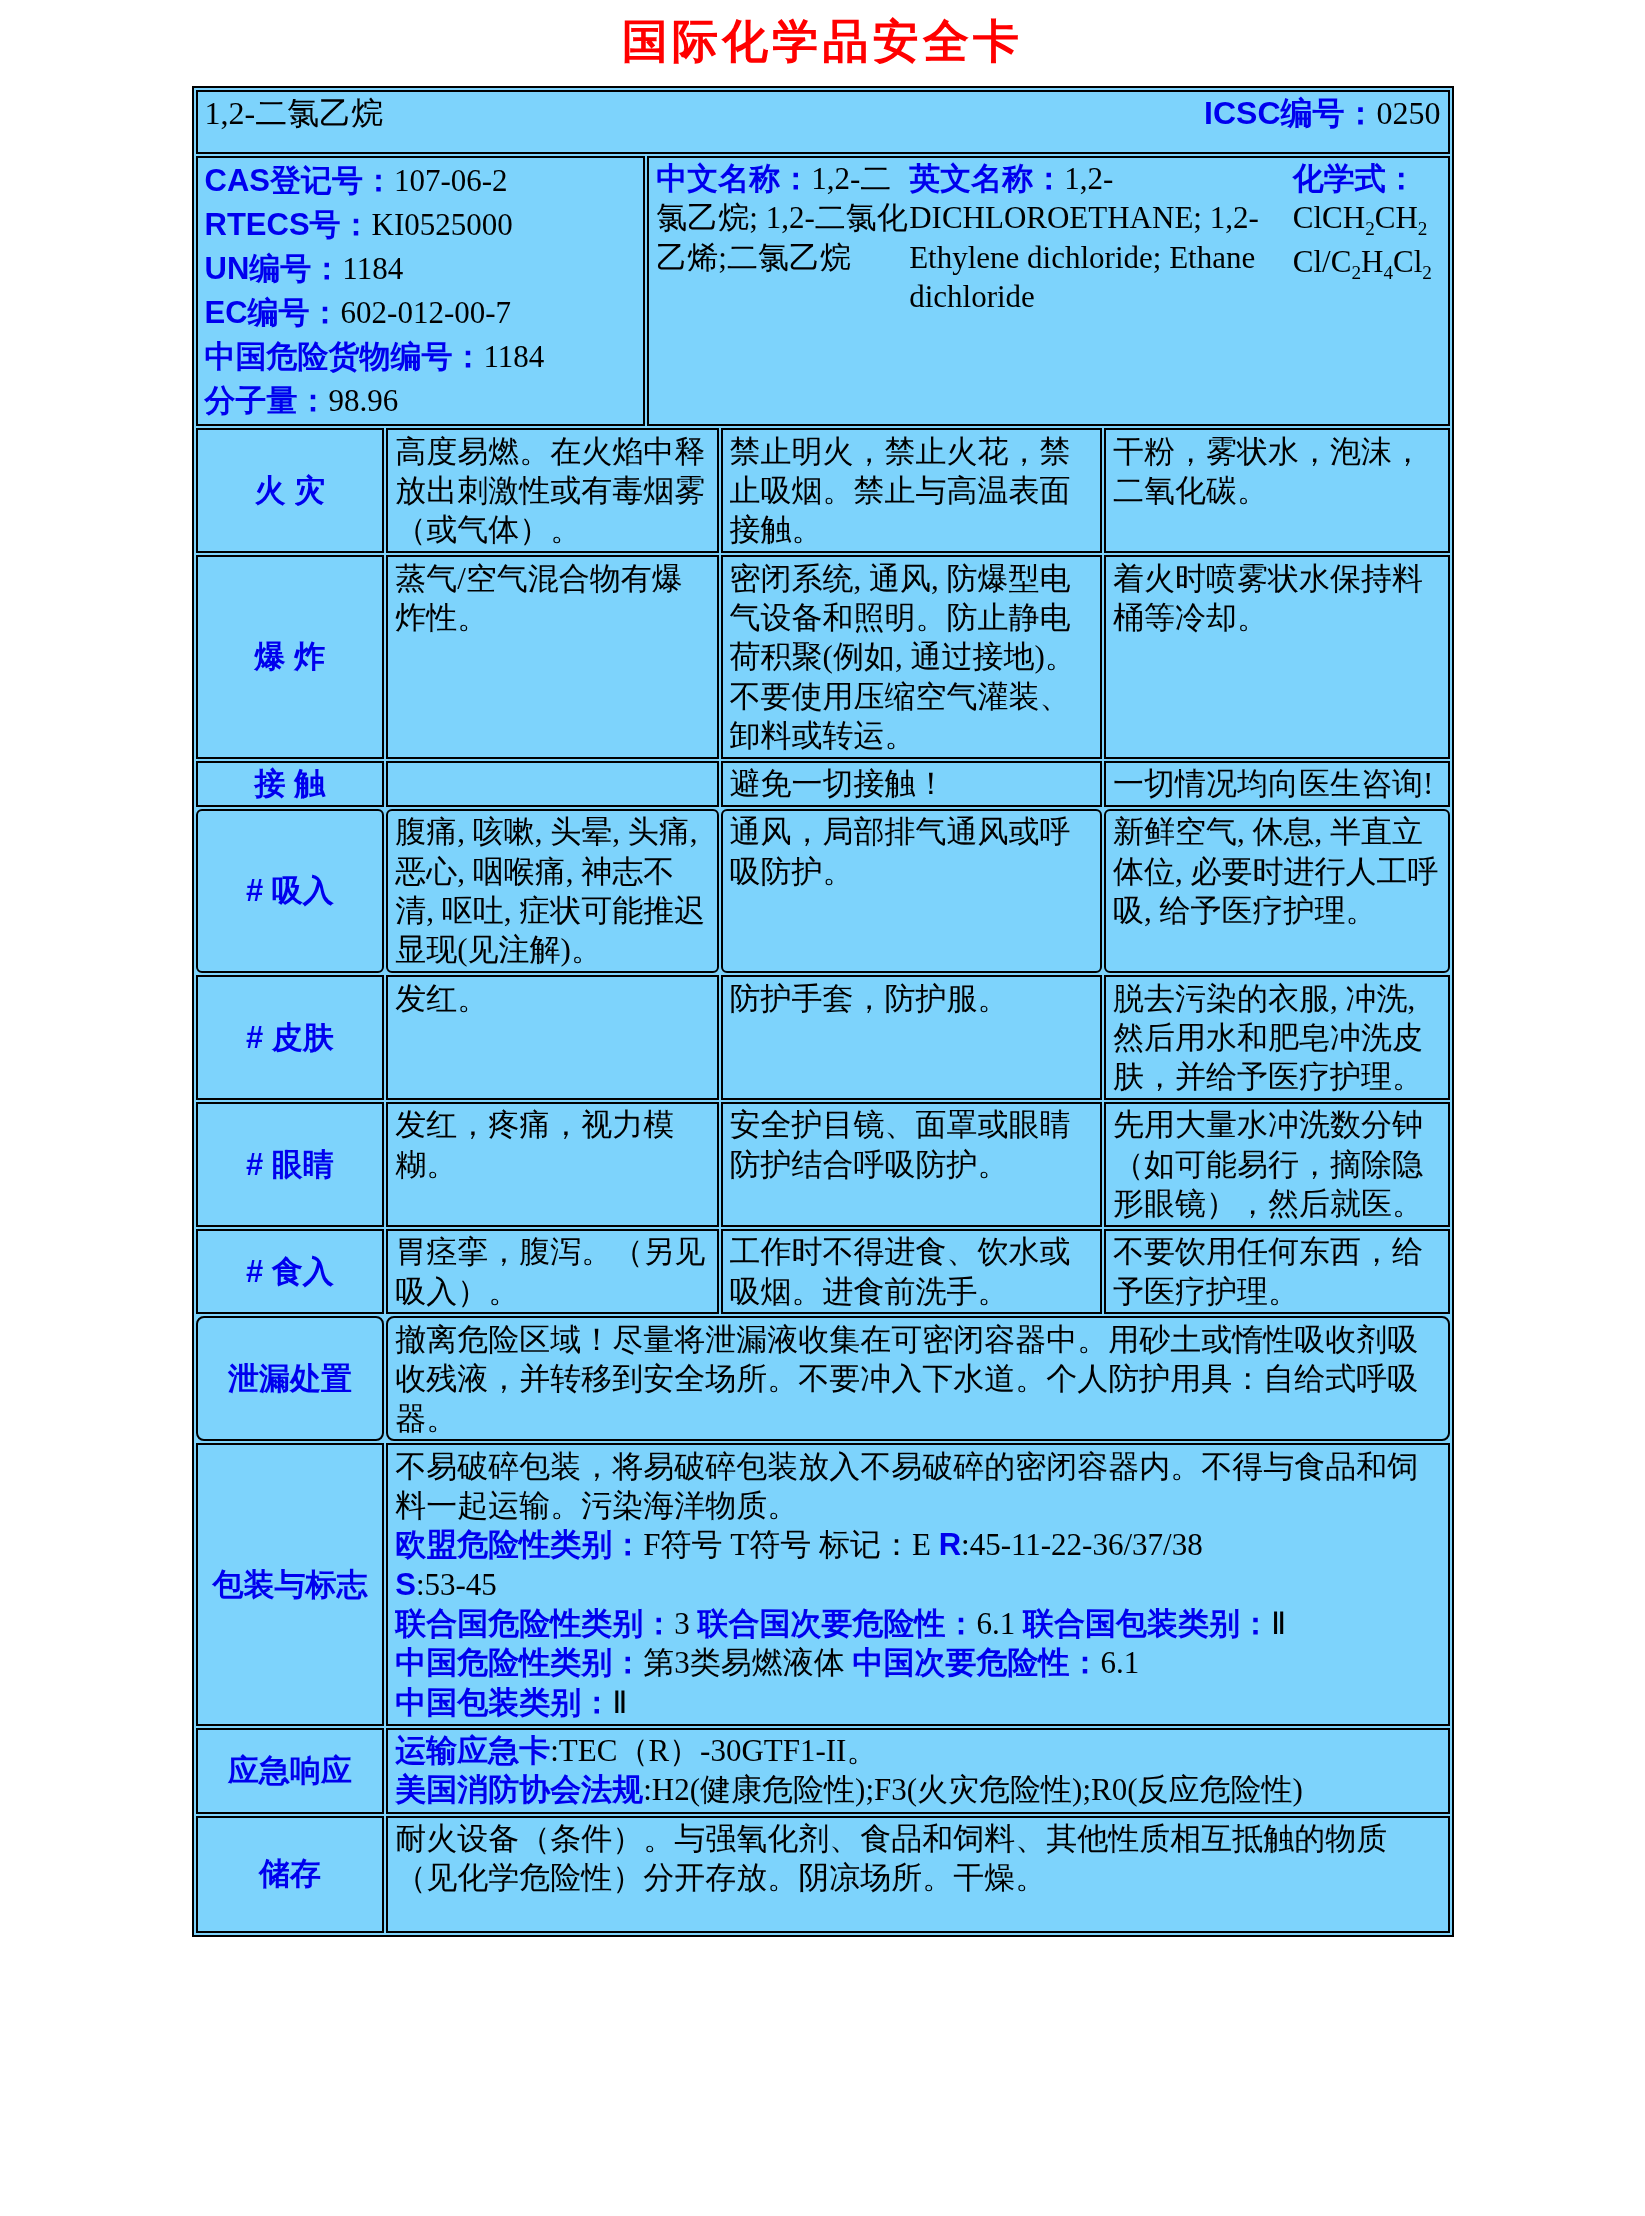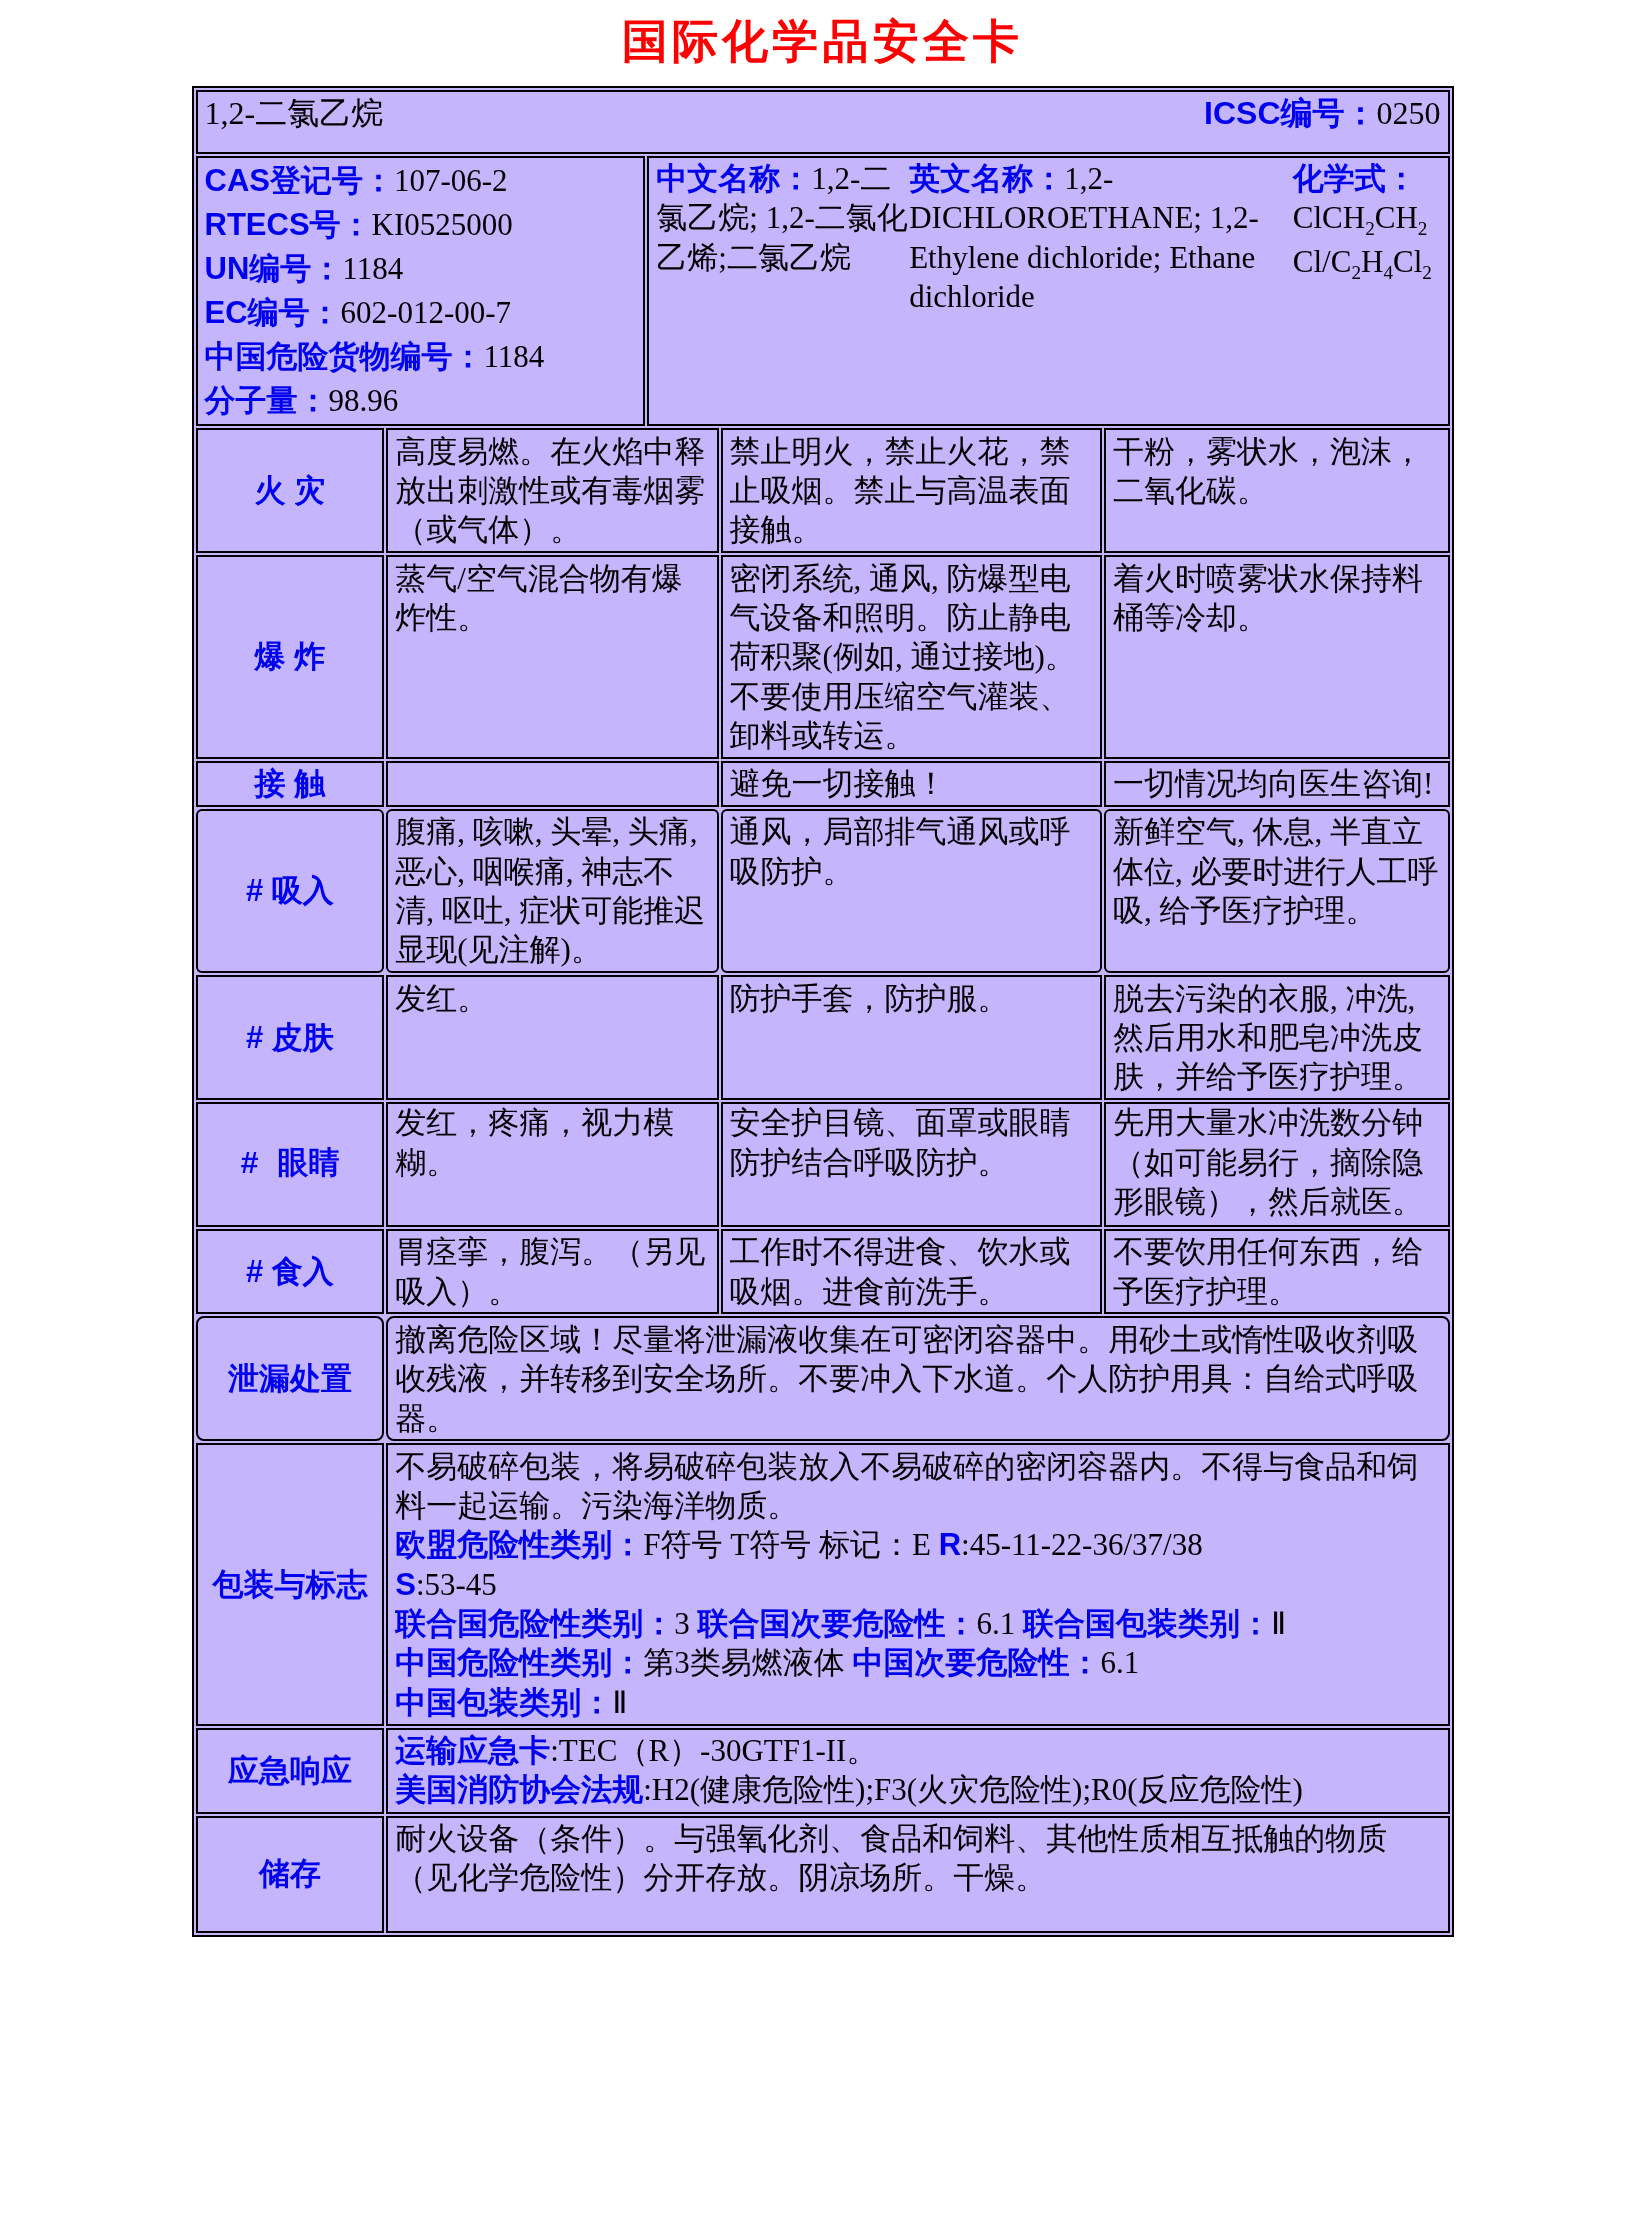--- a/index.html
+++ b/index.html
@@ -9,21 +9,21 @@
   }
   .page-title {
     margin:11px 0 12.5px 0; text-align:center;
     color:#ff0000; font-size:46px; font-weight:bold; letter-spacing:4.2px;
     font-family:"Liberation Serif", serif;
   }
   .card { width:1262px; margin:0 auto; }
   table.t {
     table-layout:fixed; width:1262px;
     border-collapse:separate; border-spacing:2.8px;
-    border:2.1px solid #000; background:#c4b5fd;
+    border:2.1px solid #000; background:#7dd3fc;
   }
   table.t td {
     box-sizing:border-box; border:2.1px solid #000;
     padding:1.4px 7px; vertical-align:top;
     font-size:31px; line-height:1.27; word-break:break-word;
   }
   .lbl { color:#0000ee; font-weight:bold; font-family:"Liberation Sans", sans-serif; }
   .val { color:#000; }
   .label-cell, .head-cell {
     color:#0000ee; font-weight:bold; font-family:"Liberation Sans", sans-serif;
@@ -36,21 +36,21 @@
   .r-info td { height:262px; }
   .id-line { line-height:1.42; white-space:nowrap; }
   .vwrap { display:flex; flex-direction:row; justify-content:space-between; height:248px; }
   sub { font-size:0.62em; }
   .r-head td  { height:82px; }
   .r-fire td  { height:123px; }
   .r-expl td  { height:180px; }
   .r-cont td  { height:34px; }
   .r-inh td   { height:145px;border-radius:6px; }
   .r-skin td  { height:117px; }
-  .r-eye td   { height:117px;font-family:Liberation Mono, monospace; }
+  .r-eye td   { height:117px; }
   .r-ing td   { height:75px; }
   .r-spill td { height:110px;border-radius:8px; }
   .r-pack td  { height:257px; }
   .r-emerg td { height:86px; }
   .r-stor td  { height:117px; }
 </style>
 </head>
 <body>
 
 <div class="page-title">国际化学品安全卡</div>

